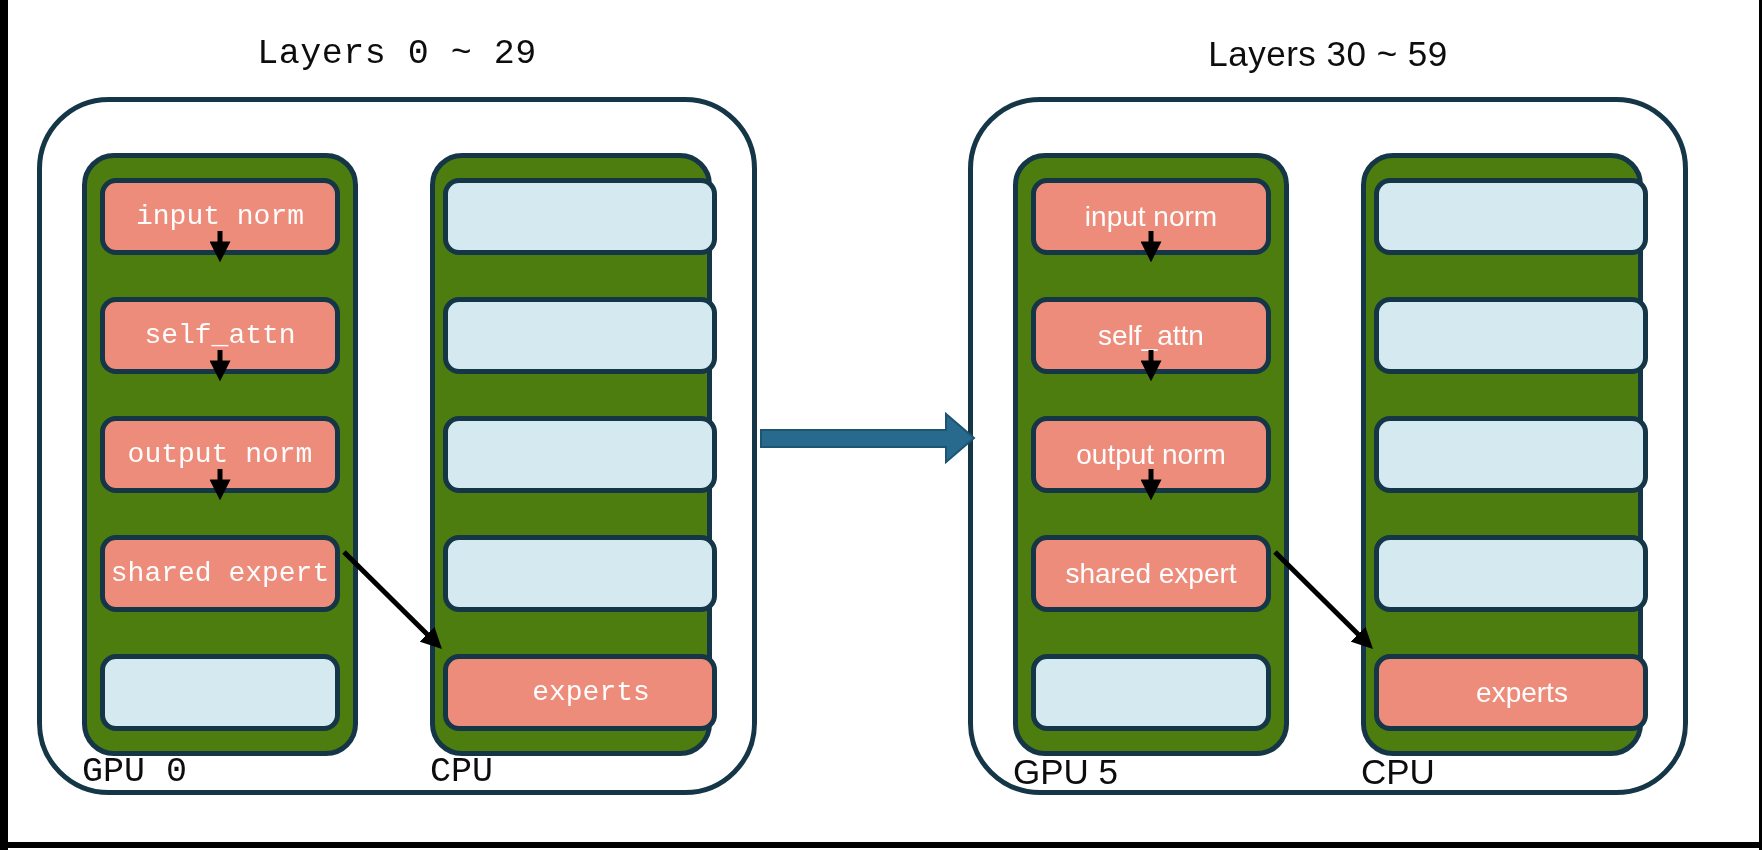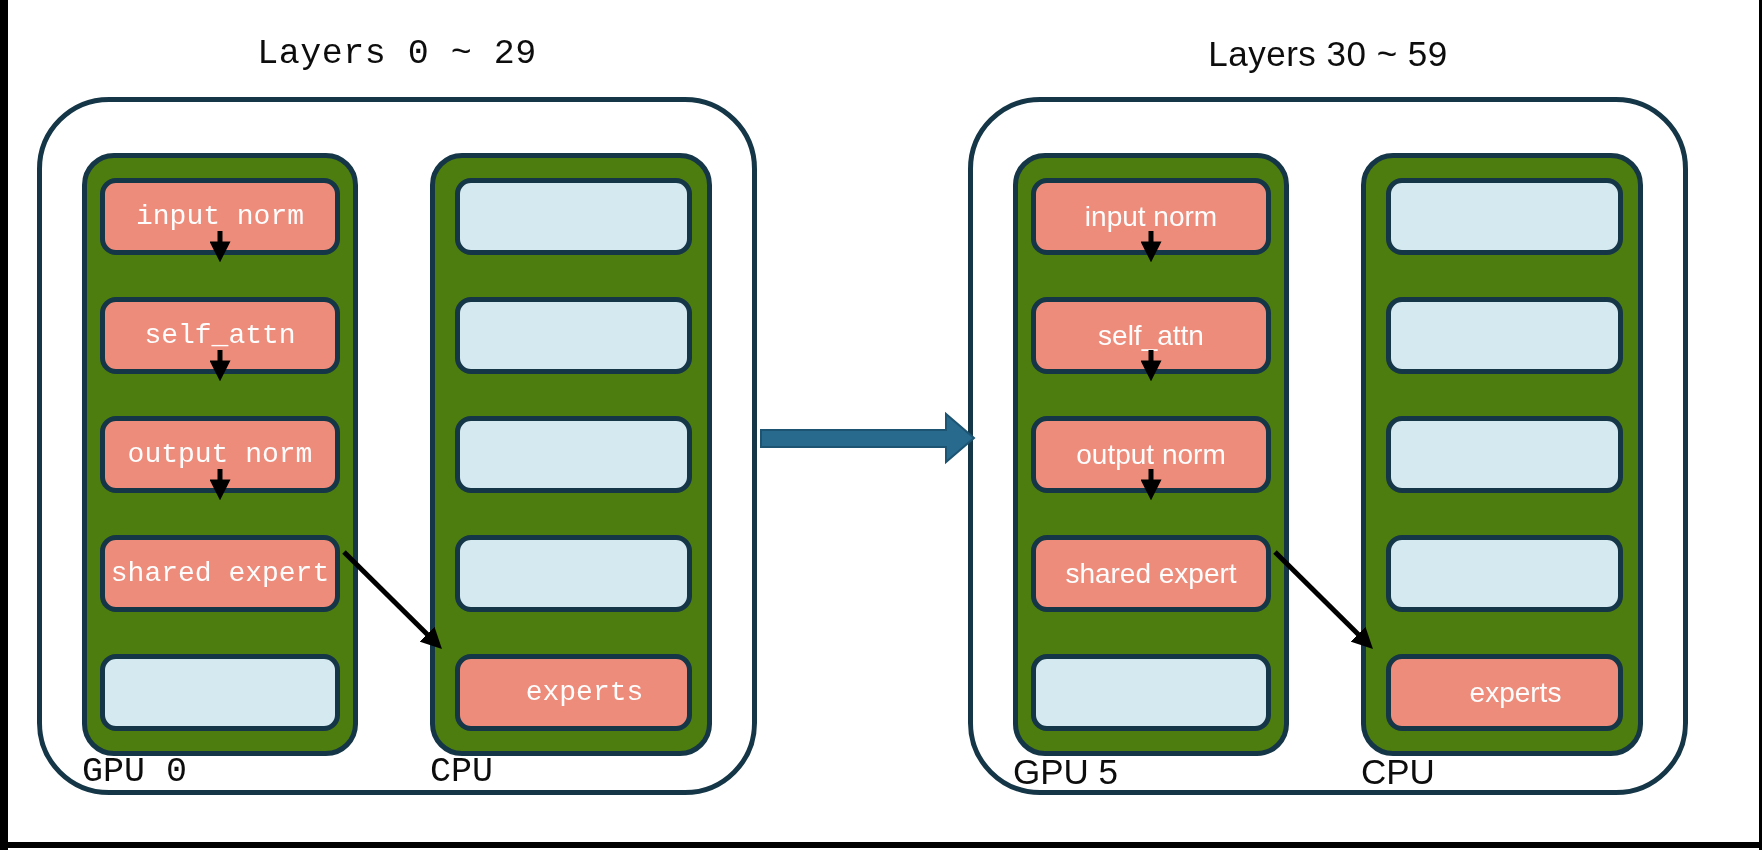--- a/index.html
+++ b/index.html
@@ -37,21 +37,21 @@
   .col-gpu{left:40px;width:276px;}
   .col-cpu{left:388px;width:282px;}
 
   .box{
     position:absolute;height:77px;box-sizing:border-box;
     border:5px solid var(--border-navy,#153647);border-radius:16px;
     display:flex;align-items:center;justify-content:center;
     font-size:28px;color:var(--text-light,#fdfdfd);
   }
   .col-gpu .box{left:13px;width:240px;}
-  .col-cpu .box{left:20px;width:237px;padding-left:22px;}
+  .col-cpu .box{left:8px;width:274px;padding-left:22px;}
   .box.module{background:var(--module-salmon,#ee8c7b);}
   .box.empty{background:var(--slot-blue,#d5e9f0);}
 
   .col-label{
     position:absolute;top:648px;height:44px;line-height:44px;text-align:left;
     font-size:35px;font-weight:500;
   }
   .col-label-gpu{left:40px;width:276px;}
   .col-label-cpu{left:388px;width:282px;}
 

